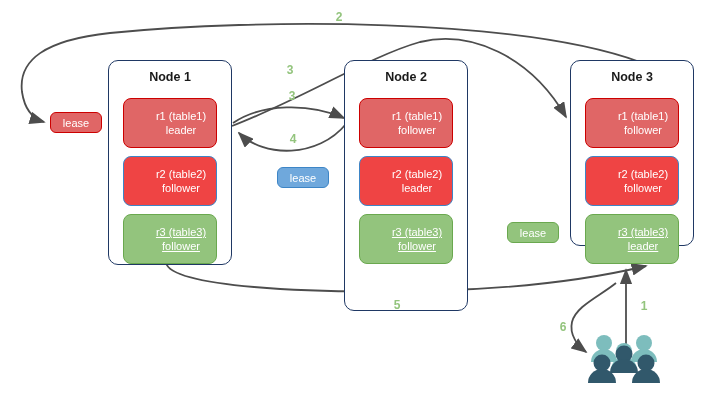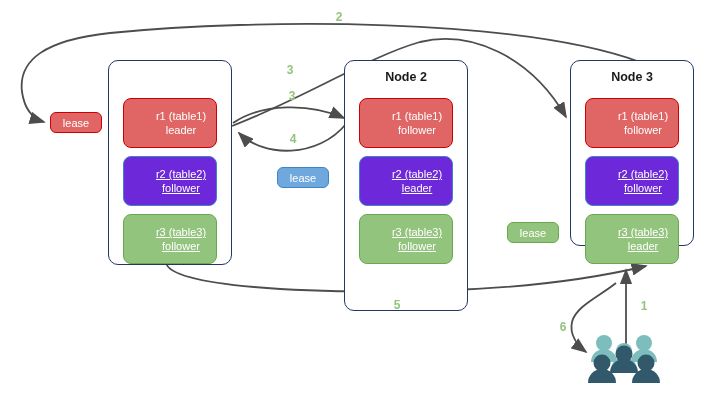--- a/index.html
+++ b/index.html
@@ -53,21 +53,21 @@
     flex-direction: column;
     align-items: center;
     justify-content: center;
     color: #ffffff;
     font-size: 11px;
     line-height: 14px;
     text-align: center;
   }
   .replica .ln { display: block; margin-left: 22px; }
   .rep-red   { background: #e06666; border: 1.5px solid #cc0000; }
-  .rep-blue  { background: #6d28d9; border: 1.5px solid #3d85c6; text-decoration: underline; }
+  .rep-blue  { background: #ef4444; border: 1.5px solid #3d85c6; }
   .rep-green { background: #93c47d; border: 1.5px solid #6aa84f; text-decoration: underline; }
 
   .lease {
     position: absolute;
     width: 52px;
     height: 21px;
     border-radius: 6px;
     box-sizing: border-box;
     display: flex;
     align-items: center;
@@ -116,20 +116,21 @@
     <path d="M 346,124 C 318,158 264,158 239,133" fill="none" stroke="#4d4d4d" stroke-width="1.8" marker-end="url(#arrowhead)"></path>
 
     <path d="M 166,263 C 172,286 300,295 450,290 C 540,287 600,277 646,266" fill="none" stroke="#4d4d4d" stroke-width="1.8" marker-end="url(#arrowhead)"></path>
 
     <path d="M 626,345 L 626,270" fill="none" stroke="#4d4d4d" stroke-width="1.8" marker-end="url(#arrowhead)"></path>
 
     <path d="M 616,283 C 600,296 576,306 572,322 C 569,335 578,346 586,352" fill="none" stroke="#4d4d4d" stroke-width="1.8" marker-end="url(#arrowhead)"></path>
   </svg>
 
   <div class="node-box" style="left:108px; top:60px; width:124px; height:205px;">
+    <div class="node-title">Node 1</div>
     <div class="replica rep-red" style="top:37px;">
       <span class="ln">r1 (table1)</span>
       <span class="ln">leader</span>
     </div>
     <div class="replica rep-blue" style="top:95px;">
       <span class="ln">r2 (table2)</span>
       <span class="ln">follower</span>
     </div>
     <div class="replica rep-green" style="top:153px;">
       <span class="ln">r3 (table3)</span>

